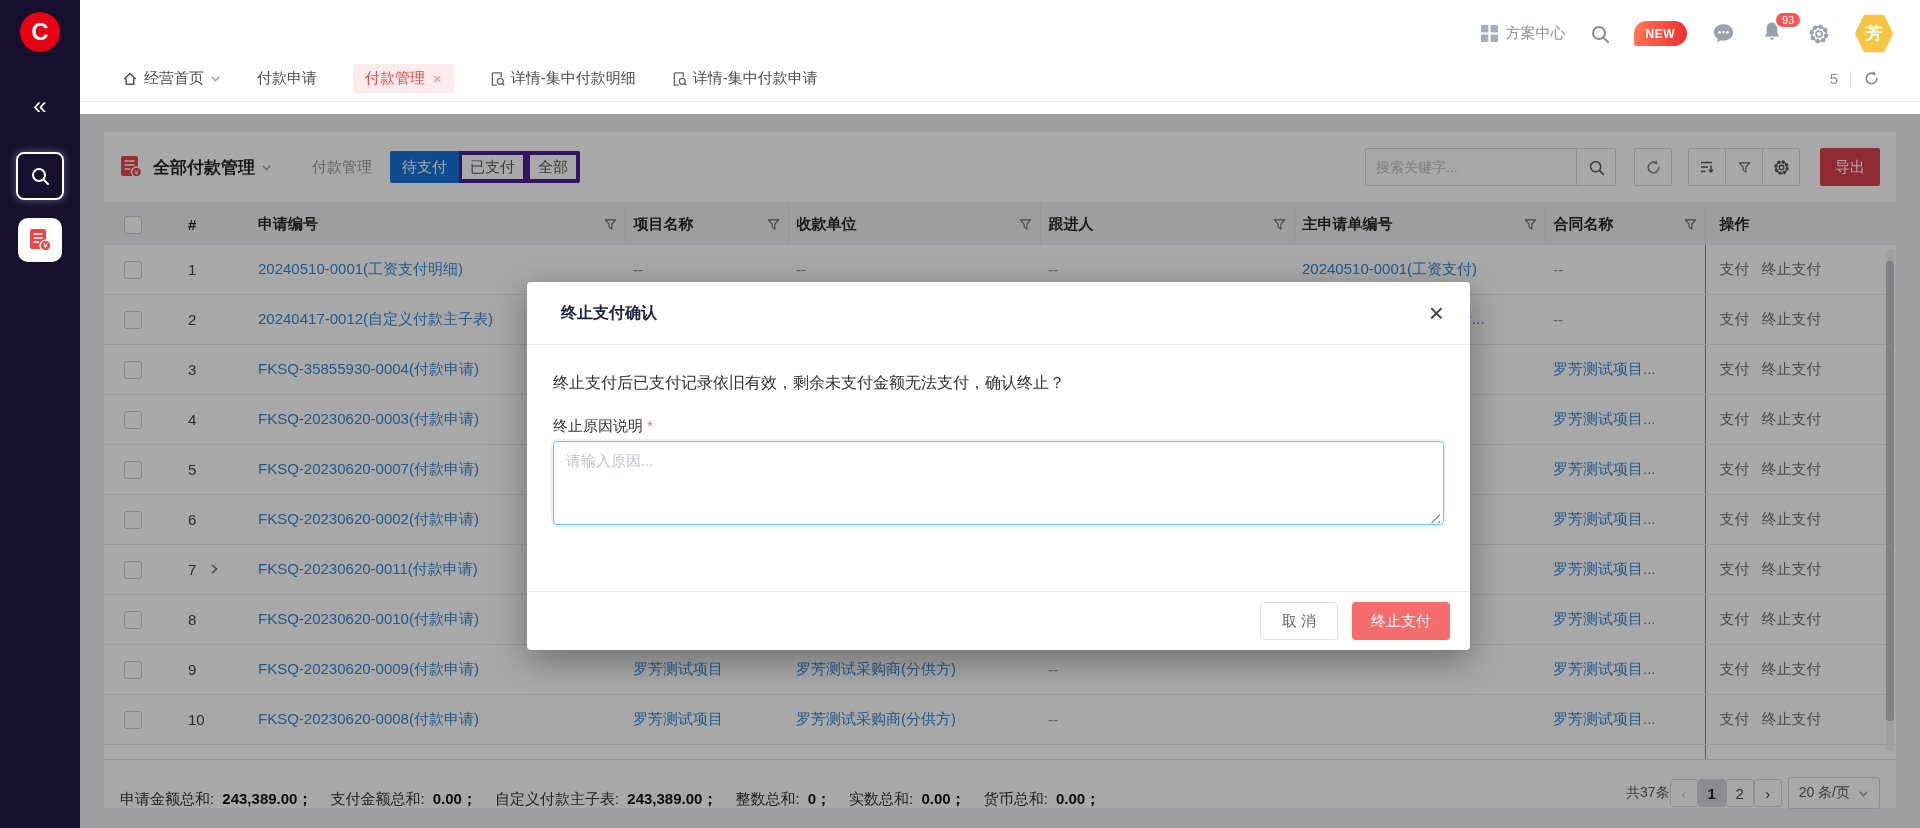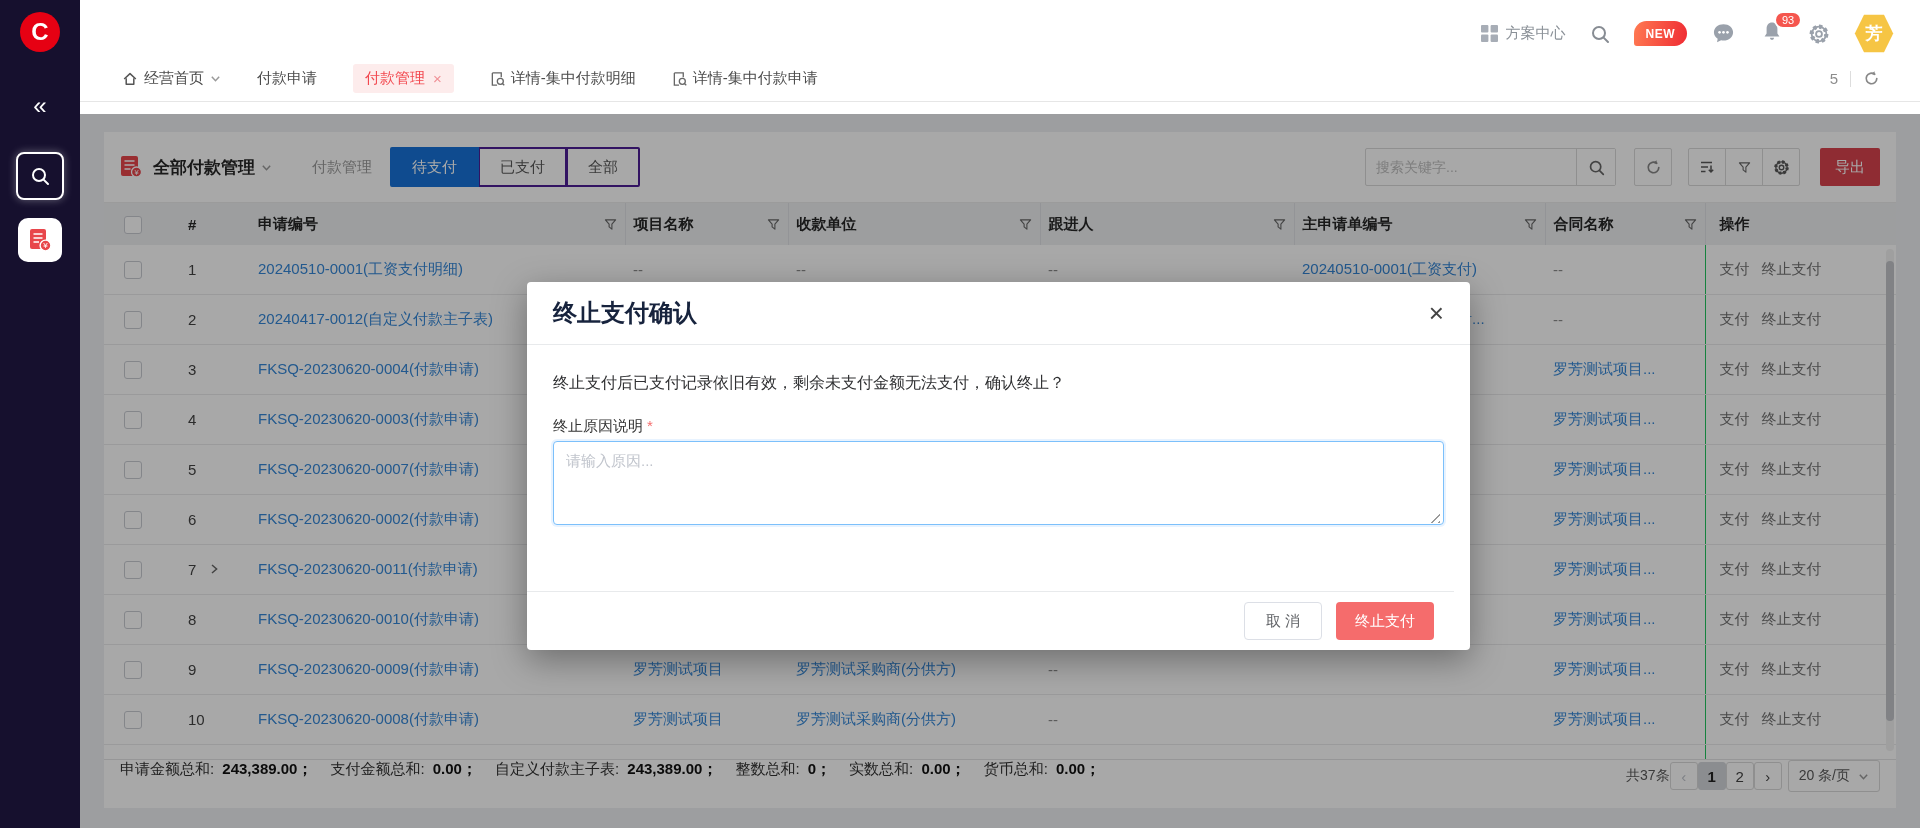--- a/index.html
+++ b/index.html
@@ -46,21 +46,21 @@
 
   
   .content{position:absolute;left:80px;top:114px;width:1840px;height:714px;background:#eef0f3}
   .card{position:absolute;left:24px;top:18px;width:1792px;height:676px;background:#fff}
 
   
   .toolbar{height:70px;display:flex;align-items:center;padding:0 16px;box-sizing:border-box}
   .view-title{font-size:17px;font-weight:bold;color:#262626;margin:0 6px 0 10px}
   .module-label{color:#9b9b9b;font-size:15px;margin:0 18px 0 40px}
   .segs{display:flex}
-  .seg{height:40px;padding:0 20px;background:#fff;border:2px solid #4c1d95;color:#595959;
+  .seg{height:32px;padding:0 8px;background:#fff;border:4px solid #4c1d95;color:#595959;
        font-size:15px;cursor:pointer;margin-left:-1px}
   .seg:first-child{border-radius:2px 0 0 2px;margin-left:0}
   .seg:last-child{border-radius:0 2px 2px 0}
   .seg-active{background:#1773d9;border-color:#1773d9;color:#fff;position:relative;z-index:1}
   .tb-right{margin-left:auto;display:flex;align-items:center}
   .search-wrap{display:flex;align-items:center;border:1px solid #d9d9d9;border-radius:2px;height:38px;box-sizing:border-box}
   .search-input{width:190px;height:34px;border:none;outline:none;padding:0 10px;font-size:14px;color:#333;
                 font-family:inherit}
   .search-input::placeholder{color:#bfbfbf}
   .search-btn{width:38px;height:36px;border-left:1px solid #d9d9d9;display:flex;align-items:center;
@@ -92,53 +92,53 @@
   a.link{color:#3688d8;text-decoration:none;cursor:pointer}
   a.op{color:#737373;text-decoration:none;margin-right:12px;cursor:pointer}
   .dim{color:#8c8c8c}
   .cb{display:inline-block;width:16px;height:16px;border:1px solid #c9ccd2;border-radius:3px;
       background:#fff;vertical-align:middle;margin-left:12px;cursor:pointer}
   .row-caret{margin-left:12px;cursor:pointer}
   .vtrack{position:absolute;right:2px;top:46px;bottom:8px;width:8px;background:#f1f1f2;border-radius:4px}
   .vthumb{position:absolute;right:2px;top:58px;width:8px;height:460px;background:#c4c6ca;border-radius:4px;cursor:pointer}
 
   
-  .summary{height:50px;border-top:1px solid #e4e4e6;display:flex;align-items:flex-start;padding:0 16px;
+  .summary{height:50px;border-top:1px solid #e4e4e6;display:flex;align-items:flex-end;padding:0 16px;
            box-sizing:border-box;font-size:15px;color:#333}
   .sum-item{margin-right:18px;white-space:nowrap}
   .sum-item b{color:#111;margin-left:4px}
   .pagination{margin-left:auto;display:flex;align-items:center;gap:0;font-size:14px;color:#595959}
   .pg-btn{min-width:28px;height:28px;display:flex;align-items:center;justify-content:center;
           border:1px solid #d9d9d9;background:#fff;border-radius:3px;cursor:pointer;font-size:15px;
           box-sizing:border-box;color:#444}
   .pg-btn.disabled{color:#c0c4cc}
   .pg-btn.page-active{background:#d4d7db;border-color:#d4d7db;font-weight:bold;color:#222}
   .page-size{height:30px;border:1px solid #d9d9d9;border-radius:3px;background:#fff;display:flex;
              align-items:center;gap:8px;padding:0 10px;margin-left:6px;cursor:pointer}
 
   
   .mask{position:absolute;left:80px;top:114px;width:1840px;height:714px;background:rgba(0,0,0,.34);z-index:10}
   .modal{position:absolute;left:527px;top:282px;width:943px;height:368px;background:#fff;border-radius:4px;
          box-shadow:0 10px 34px rgba(0,0,0,.35);z-index:20;box-sizing:border-box}
   .modal-header{height:62px;display:flex;align-items:center;padding:0 26px;border-bottom:1px solid #e8eaec}
-  .modal-title{margin:0;font-size:24px;color:#17233d;font-weight:bold}
+  .modal-title{margin:8px;font-size:16px;color:#17233d;font-weight:bold}
   .modal-close{margin-left:auto;font-size:26px;color:#444;font-weight:300;cursor:pointer;line-height:1}
   .modal-body{padding:26px 26px 0}
   .modal-msg{font-size:16px;color:#303133;line-height:24px;margin:0 0 22px 0}
   .field-label{font-size:15px;color:#333;margin-bottom:5px}
   .req{color:#f56c6c;margin-left:4px}
   .ta-wrap{position:relative}
   .reason-ta{width:100%;height:84px;box-sizing:border-box;border:1px solid #7cc0fb;border-radius:4px;
              padding:10px 12px;font-size:15px;color:#333;resize:none;outline:none;font-family:inherit;
              box-shadow:0 0 0 2px rgba(64,158,255,.12)}
   .reason-ta::placeholder{color:#c0c4cc}
   .grip{position:absolute;right:4px;bottom:6px;width:11px;height:11px;
         background:repeating-linear-gradient(135deg,#9a9a9a 0 1.5px,transparent 1.5px 4.5px);
         clip-path:polygon(100% 0,0 100%,100% 100%);cursor:nwse-resize}
-  .modal-footer{position:absolute;left:0;right:16px;bottom:0;height:58px;border-top:1px solid #e8eaec;
+  .modal-footer{position:absolute;left:0;right:0;bottom:0;height:58px;border-top:1px solid #e8eaec;
                 display:flex;align-items:center;justify-content:flex-end;gap:14px;padding:0 20px}
   .btn-cancel{min-width:78px;height:38px;background:#fff;border:1px solid #dcdfe6;border-radius:4px;
               font-size:15px;color:#606266;cursor:pointer;font-family:inherit}
   .btn-confirm{min-width:98px;height:38px;background:#f56c6c;border:none;border-radius:4px;color:#fff;
                font-size:15px;cursor:pointer;font-family:inherit}
 </style>
 </head>
 <body>
 
 <div class="sidebar">
@@ -413,21 +413,21 @@
               <td><span class="dim">--</span></td>
               <td><span class="dim">--</span></td>
               <td><span class="dim">--</span></td>
               <td><a class="link">20240417-0012(自定义付...</a></td>
               <td><span class="dim">--</span></td>
               <td class="actions"><a class="op">支付</a><a class="op">终止支付</a></td>
             </tr>
             <tr>
               <td><span class="cb"></span></td>
               <td class="c-num-cell"><span>3</span></td>
-              <td><a class="link">FKSQ-20230620-0004(付款申请)</a></td>
+              <td><a class="link">FKSQ-35855930-0004(付款申请)</a></td>
               <td><a class="link">罗芳测试项目</a></td>
               <td><a class="link">罗芳测试采购商(分供方)</a></td>
               <td><span class="dim">--</span></td>
               <td></td>
               <td><a class="link">罗芳测试项目...</a></td>
               <td class="actions"><a class="op">支付</a><a class="op">终止支付</a></td>
             </tr>
             <tr>
               <td><span class="cb"></span></td>
               <td class="c-num-cell"><span>4</span></td>

